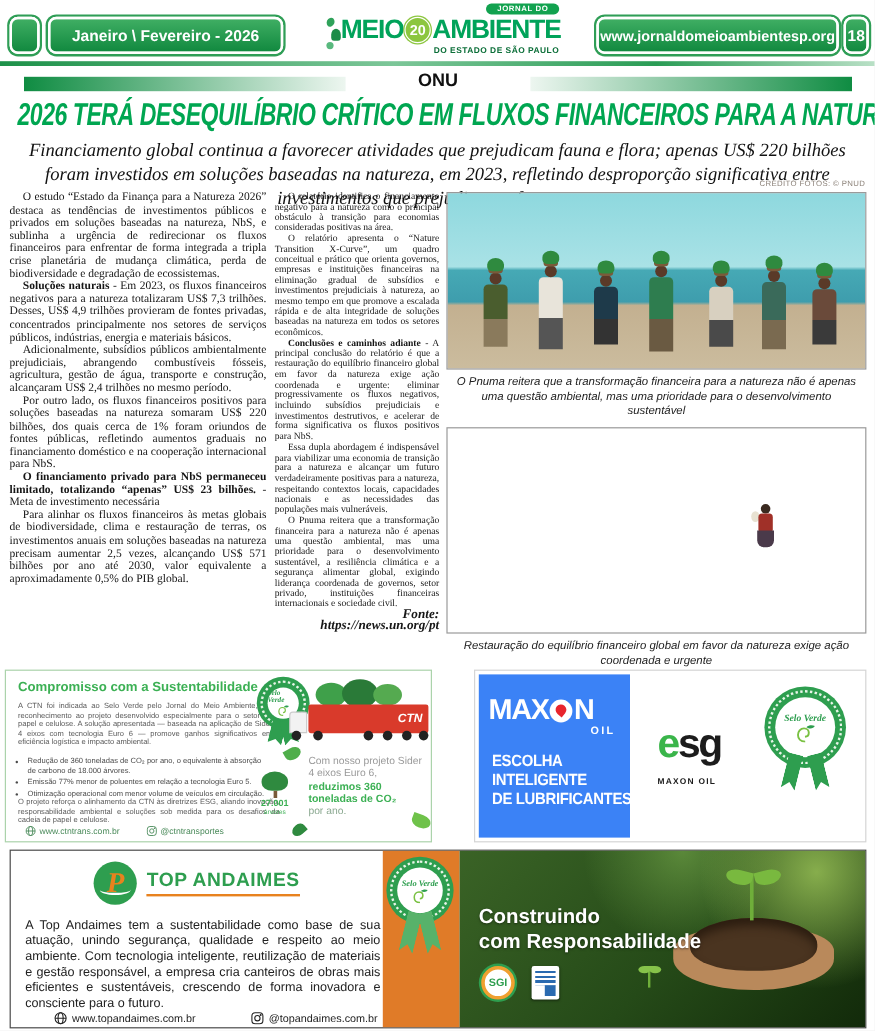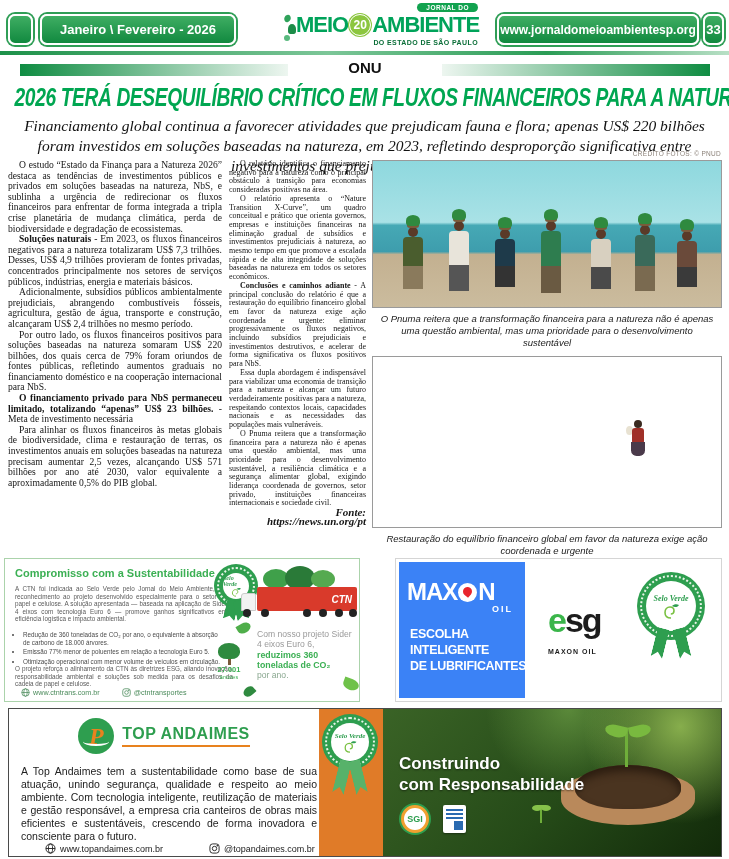--- a/index.html
+++ b/index.html
@@ -7,21 +7,21 @@
   .page { position:relative; width:729px; height:859px; background:#fff; margin:0 auto; overflow:hidden; }
 
   
   .gbox { position:absolute; top:14px; height:31px; background:linear-gradient(180deg,#3fae63 0%,#11893f 100%);
           border:2px solid #fff; box-shadow:0 0 0 2px #2f9e56; border-radius:7px; color:#fff;
           font-family:"Liberation Sans",sans-serif; font-weight:bold; display:flex; align-items:center; justify-content:center; }
   .hstub { left:8px; width:25px; }
   .hdate { left:40px; width:196px; font-size:13px; }
   .hurl  { left:497px; width:202px; font-size:12px; }
   .hpage { left:703px; width:21px; font-size:13px; }
-  .logo { position:absolute; left:286px; top:3px; width:196px; height:48px; font-family:"Liberation Sans",sans-serif;text-align:right; }
+  .logo { position:absolute; left:274px; top:3px; width:196px; height:48px; font-family:"Liberation Sans",sans-serif;text-align:right; }
   .logo-kicker { position:absolute; right:4px; top:0; background:#12a24f; color:#fff; font-size:6.5px; font-weight:bold;
                  padding:1px 9px; border-radius:6px; letter-spacing:.5px; }
   .logo-main { position:absolute; left:10px; top:9px; display:flex; align-items:center; color:#00a35a; font-weight:bold;
                font-size:22px; letter-spacing:-1px; white-space:nowrap; }
   .logo-20 { display:inline-flex; align-items:center; justify-content:center; width:22px; height:22px; border-radius:50%;
              background:#8cc63f; color:#fff; font-size:12px; letter-spacing:0; margin:0 1px; border:1px solid #fff; box-shadow:0 0 0 1px #8cc63f; }
   .logo-sub { position:absolute; right:4px; top:36px; color:#0b6e38; font-size:7px; font-weight:bold; letter-spacing:.4px; }
   .logo-deco { position:absolute; left:-2px; top:12px; width:12px; height:26px; }
   .logo-deco i { position:absolute; display:block; background:#2fa25a; }
   .logo-deco i:nth-child(1){ left:0; top:0;  width:7px; height:7px; border-radius:60% 40% 60% 40%; transform:rotate(-20deg);}
@@ -200,35 +200,35 @@
     <div class="logo-main">
       <span>MEIO</span>
         <span class="logo-20">20</span>
         <span>AMBIENTE</span>
     </div>
     <div class="logo-sub">DO ESTADO DE SÃO PAULO</div>
   </div>
   <div class="gbox hurl">
       <span>www.jornaldomeioambientesp.org</span>
     </div>
-  <div class="gbox hpage">33</div>
+  <div class="gbox hpage">18</div>
   <div class="hrule"></div>
 
   <div class="kbar kbar-l"></div>
   <div class="kicker">ONU</div>
   <div class="kbar kbar-r"></div>
   <h1 class="headline">2026 TERÁ DESEQUILÍBRIO CRÍTICO EM FLUXOS FINANCEIROS PARA A NATUREZA</h1>
   <p class="deck">Financiamento global continua a favorecer atividades que prejudicam fauna e flora; apenas US$ 220 bilhões foram investidos em soluções baseadas na natureza, em 2023, refletindo desproporção significativa entre investimentos que prejudicam e favorecem.</p>
   <div class="credit">CRÉDITO FOTOS: © PNUD</div>
 
   <div class="col col1">
     <p><b></b><span>O estudo “Estado da Finança para a Natureza 2026” destaca as tendências de investimentos públicos e privados em soluções baseadas na natureza, NbS, e sublinha a urgência de redirecionar os fluxos financeiros para enfrentar de forma integrada a tripla crise planetária de mudança climática, perda de biodiversidade e degradação de ecossistemas.</span></p>
     <p><b>Soluções naturais</b><span> - Em 2023, os fluxos financeiros negativos para a natureza totalizaram US$ 7,3 trilhões. Desses, US$ 4,9 trilhões provieram de fontes privadas, concentrados principalmente nos setores de serviços públicos, indústrias, energia e materiais básicos.</span></p>
     <p><b></b><span>Adicionalmente, subsídios públicos ambientalmente prejudiciais, abrangendo combustíveis fósseis, agricultura, gestão de água, transporte e construção, alcançaram US$ 2,4 trilhões no mesmo período.</span></p>
-    <p><b></b><span>Por outro lado, os fluxos financeiros positivos para soluções baseadas na natureza somaram US$ 220 bilhões, dos quais cerca de 79% foram oriundos de fontes públicas, refletindo aumentos graduais no financiamento doméstico e na cooperação internacional para NbS.</span></p>
+    <p><b></b><span>Por outro lado, os fluxos financeiros positivos para soluções baseadas na natureza somaram US$ 220 bilhões, dos quais cerca de 1% foram oriundos de fontes públicas, refletindo aumentos graduais no financiamento doméstico e na cooperação internacional para NbS.</span></p>
     <p><b>O financiamento privado para NbS permaneceu limitado, totalizando “apenas” US$ 23 bilhões.</b><span> - Meta de investimento necessária</span></p>
     <p><b></b><span>Para alinhar os fluxos financeiros às metas globais de biodiversidade, clima e restauração de terras, os investimentos anuais em soluções baseadas na natureza precisam aumentar 2,5 vezes, alcançando US$ 571 bilhões por ano até 2030, valor equivalente a aproximadamente 0,5% do PIB global.</span></p>
   </div>
 
   <div class="col col2">
     <p><b></b><span>O relatório identifica o financiamento negativo para a natureza como o principal obstáculo à transição para economias consideradas positivas na área.</span></p>
     <p><b></b><span>O relatório apresenta o “Nature Transition X-Curve”, um quadro conceitual e prático que orienta governos, empresas e instituições financeiras na eliminação gradual de subsídios e investimentos prejudiciais à natureza, ao mesmo tempo em que promove a escalada rápida e de alta integridade de soluções baseadas na natureza em todos os setores econômicos.</span></p>
     <p><b>Conclusões e caminhos adiante</b><span> - A principal conclusão do relatório é que a restauração do equilíbrio financeiro global em favor da natureza exige ação coordenada e urgente: eliminar progressivamente os fluxos negativos, incluindo subsídios prejudiciais e investimentos destrutivos, e acelerar de forma significativa os fluxos positivos para NbS.</span></p>
     <p><b></b><span>Essa dupla abordagem é indispensável para viabilizar uma economia de transição para a natureza e alcançar um futuro verdadeiramente positivas para a natureza, respeitando contextos locais, capacidades nacionais e as necessidades das populações mais vulneráveis.</span></p>
     <p><b></b><span>O Pnuma reitera que a transformação financeira para a natureza não é apenas uma questão ambiental, mas uma prioridade para o desenvolvimento sustentável, a resiliência climática e a segurança alimentar global, exigindo liderança coordenada de governos, setor privado, instituições financeiras internacionais e sociedade civil.</span></p>

